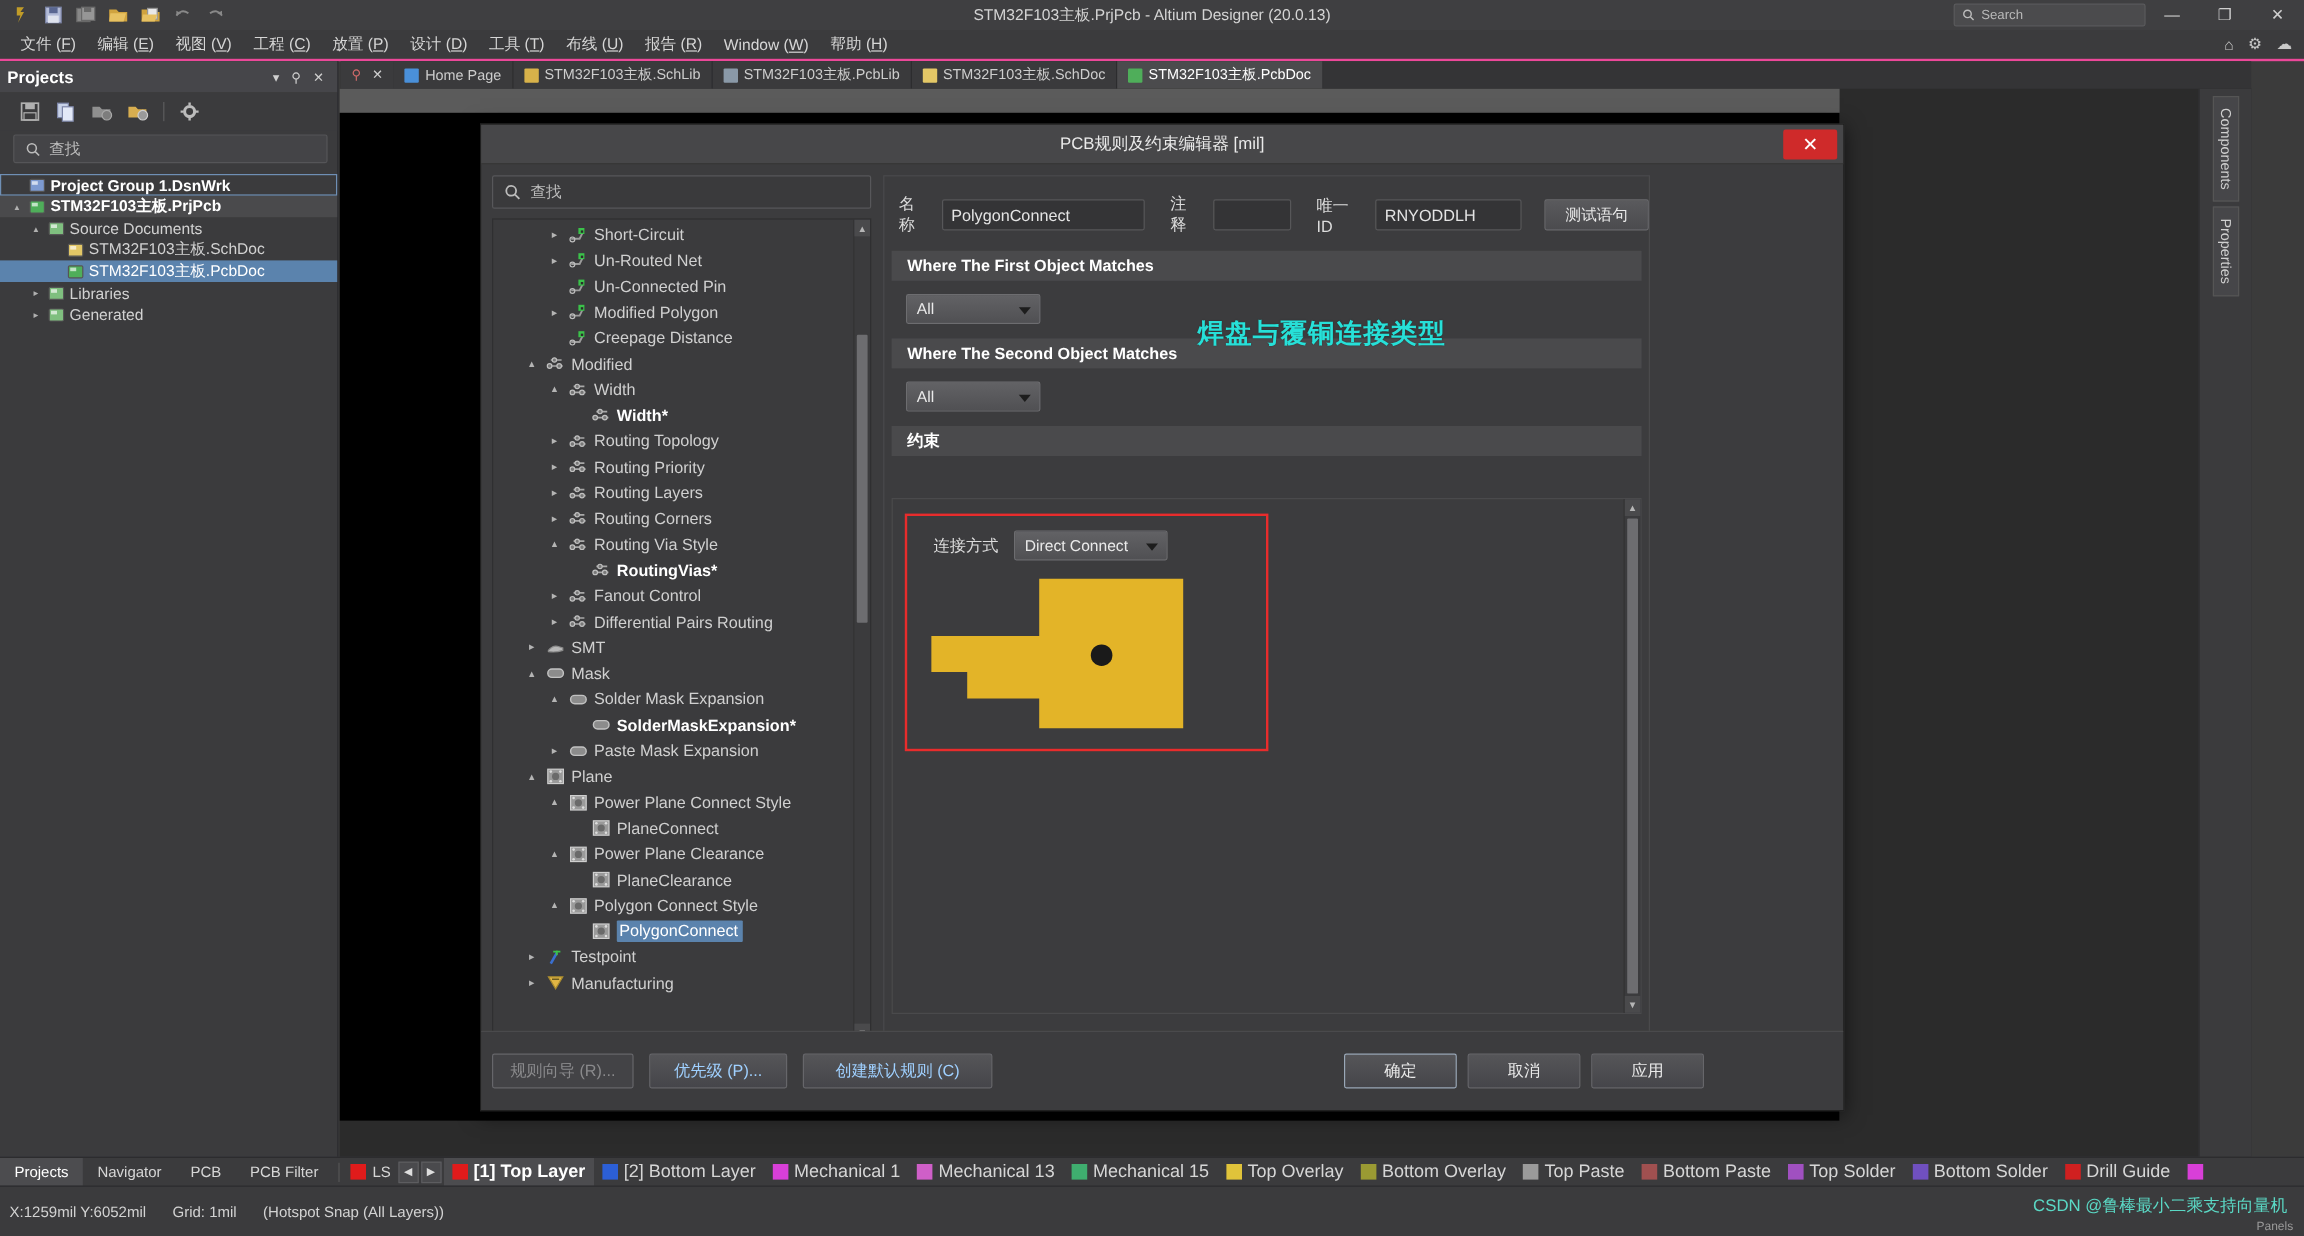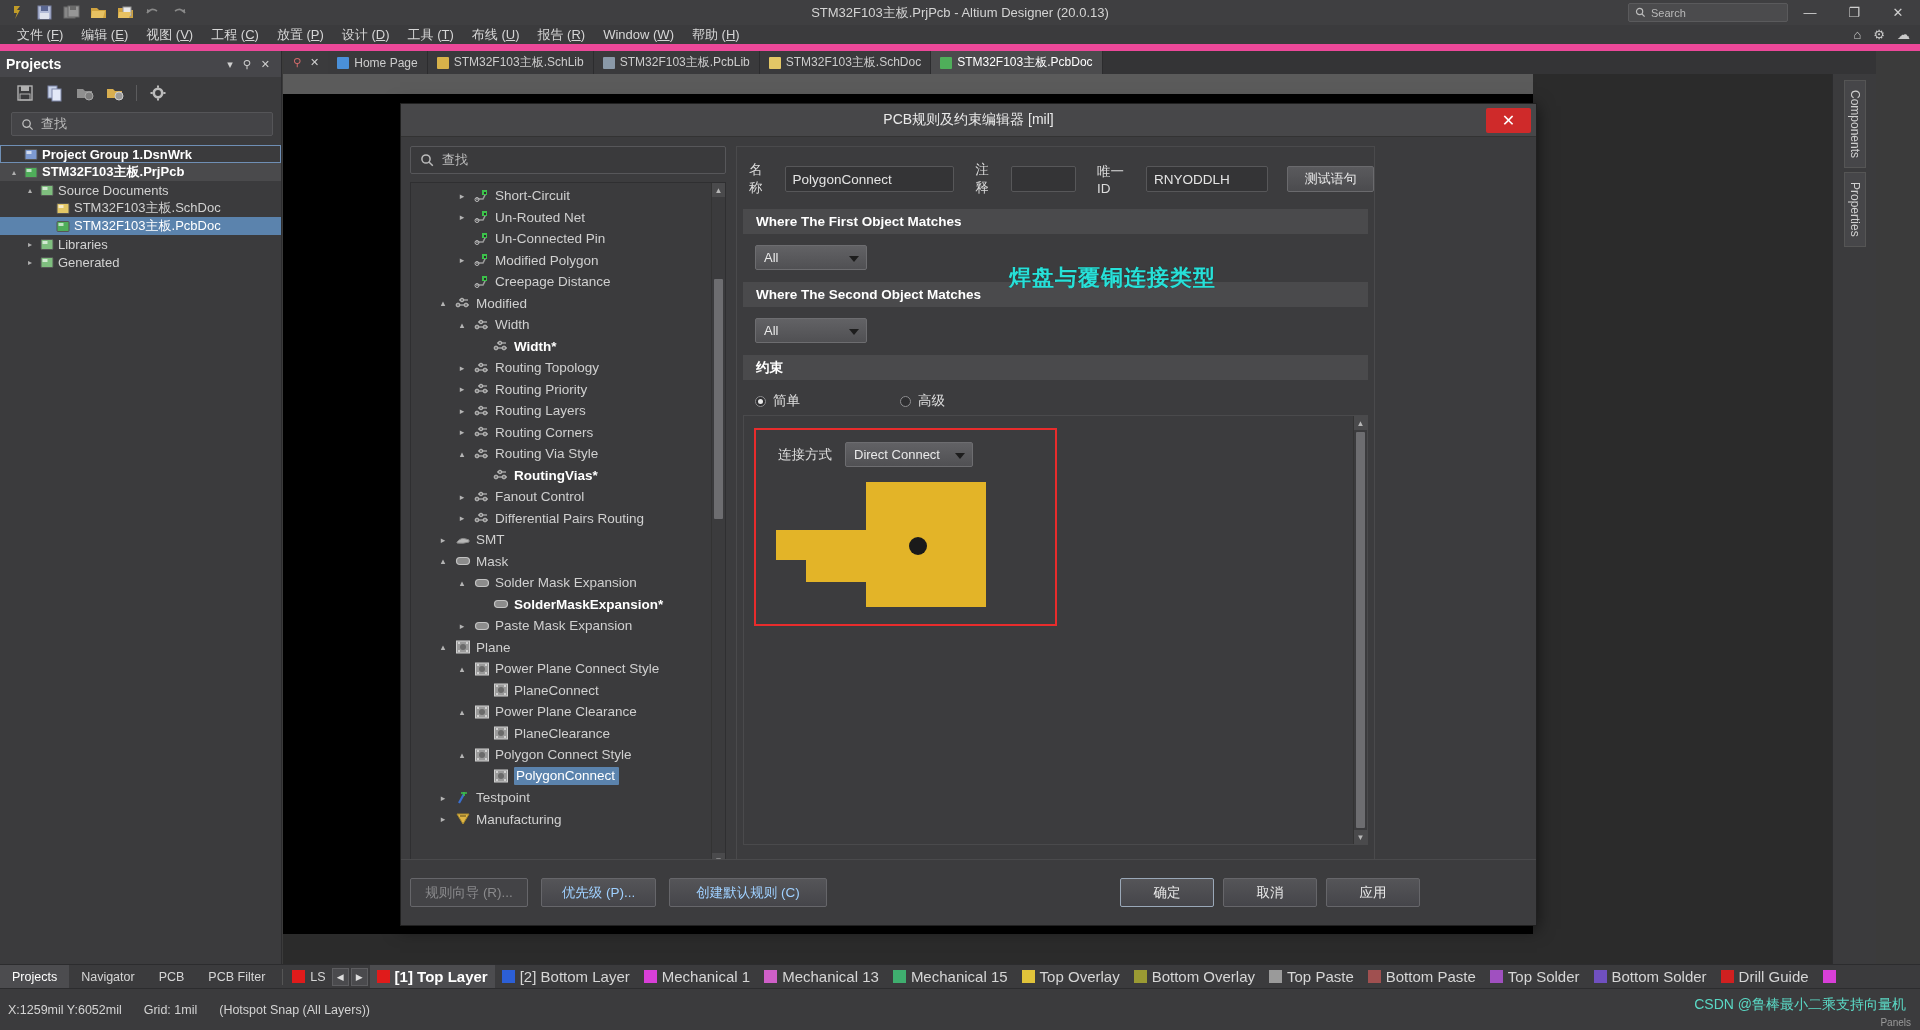--- a/index.html
+++ b/index.html
@@ -38,21 +38,21 @@
   }
   .tb-wbtns { position:absolute; right:0; top:0; display:flex; height:25px; }
   .tb-wbtn { width:44px; height:25px; display:flex; align-items:center; justify-content:center;
              color:#cfcfcf; font-size:13px; }
 
   
   .menubar {
     position:absolute; left:0; top:25px; width:1920px; height:26px;
     background:#3b3b3d;
     display:flex; align-items:center; padding-left:8px;
-    border-bottom:7px solid #ec4899;
+    border-bottom:2px solid #ec4899;
   }
   .menu-item {
     color:#d6d6d6; font-size:13px; padding:3px 9px; white-space:nowrap;
   }
   .menu-item u { text-decoration:underline; }
   .menubar-right { position:absolute; right:10px; display:flex; gap:12px; align-items:center; color:#c9c9c9; font-size:13px;}
 
   
   .tabstrip {
     position:absolute; left:284px; top:51px; width:1592px; height:23px;
@@ -879,34 +879,24 @@
         </div>
 
         <div class="secbar">Where The Second Object Matches</div>
         <div style="padding:11px 0 0 18px;">
           <div class="combo">
             <span>All</span>
             <span class="arrow"></span>
           </div>
         </div>
 
-        <div class="annot" style="left:272px; top:116px;font-family:Liberation Mono, monospace;">焊盘与覆铜连接类型</div>
+        <div class="annot" style="left:261px; top:116px;font-family:Liberation Mono, monospace;">焊盘与覆铜连接类型</div>
 
         <div class="secbar">约束</div>
 
-        <div class="radio-row">
-          <div class="radio" style="width:145px;">
-            <span class="rdot on"></span>
-            <span>简单</span>
-          </div>
-          <div class="radio">
-            <span class="rdot"></span>
-            <span>高级</span>
-          </div>
-        </div>
 
         <div class="constraint-area">
           <div class="redbox">
             <div class="conn-row">
               <span class="lbl">连接方式</span>
               <div class="combo" style="width:128px;">
                 <span>Direct Connect</span>
                 <span class="arrow"></span>
               </div>
             </div>

